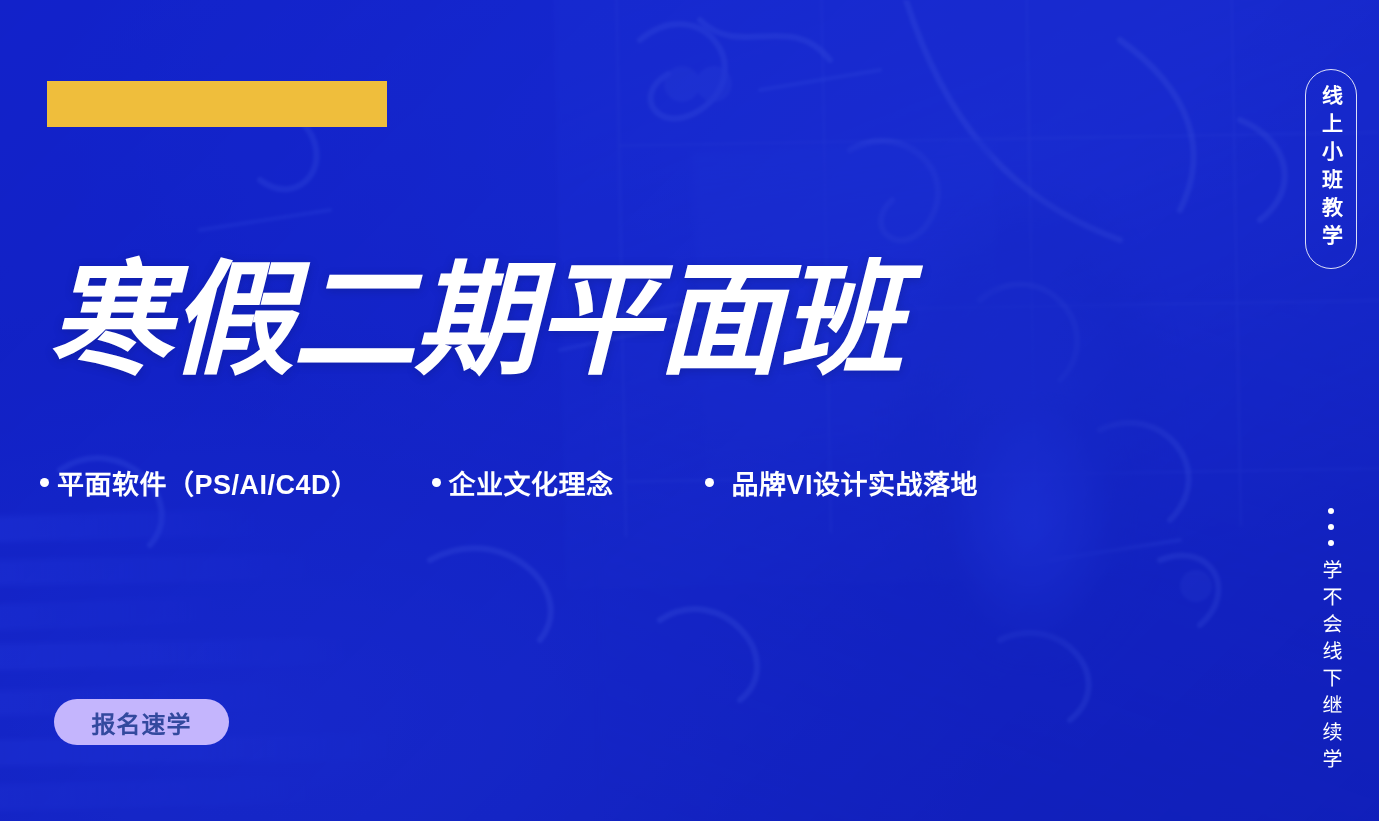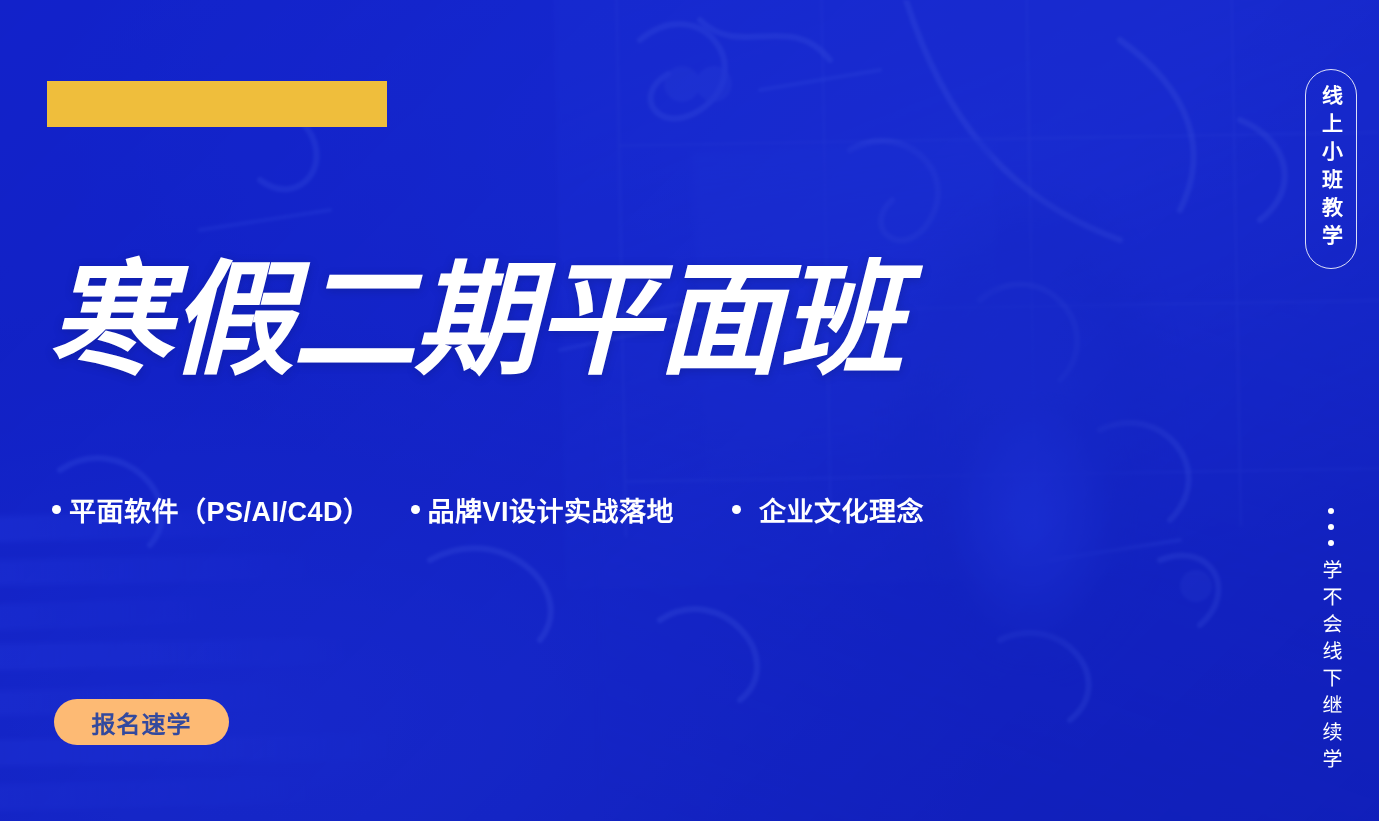--- a/index.html
+++ b/index.html
@@ -160,27 +160,26 @@
     font-size: 42px;
     line-height: 1.0;
     font-weight: 400;
     color: #ffffff;
     letter-spacing: 1.5px;
     white-space: nowrap;
   }
 
   .feature-row {
     position: absolute;
-    left: 52px;
+    left: 40px;
     top: 463px;
     display: flex;
     align-items: center;
-    gap: 24px;
+    gap: 57px;
     white-space: nowrap;
-    margin-top: 27px;
   }
   .feature {
     display: flex;
     align-items: center;
     gap: 8px;
     color: #ffffff;
     font-size: 27px;
     font-weight: 700;
     letter-spacing: 0.5px;
   }
@@ -196,21 +195,21 @@
   .feature:nth-child(3) .dot { margin-right: 10px; }
 
   .cta {
     position: absolute;
     left: 54px;
     top: 699px;
     width: 175px;
     height: 46px;
     border: none;
     border-radius: 23px;
-    background: #fdba74;
+    background: #c4b5fd;
     color: #33499e;
     font-family: inherit;
     font-size: 24px;
     font-weight: 700;
     letter-spacing: 1px;
     cursor: pointer;
     display: flex;
     align-items: center;
     justify-content: center;
     padding: 0;
@@ -338,25 +337,25 @@
     <h1 class="headline">寒假二期平面班</h1>
 
 
     <div class="feature-row">
       <div class="feature">
         <span class="dot"></span>
         <span>平面软件（PS/AI/C4D）</span>
       </div>
       <div class="feature">
         <span class="dot"></span>
-        <span>品牌VI设计实战落地</span>
+        <span>企业文化理念</span>
       </div>
       <div class="feature">
         <span class="dot"></span>
-        <span>企业文化理念</span>
+        <span>品牌VI设计实战落地</span>
       </div>
     </div>
 
     <button class="cta">报名速学</button>
 
     <div class="vert-badge">
       <span class="vtext">线上小班教学</span>
     </div>
 
     <div class="vert-note">

